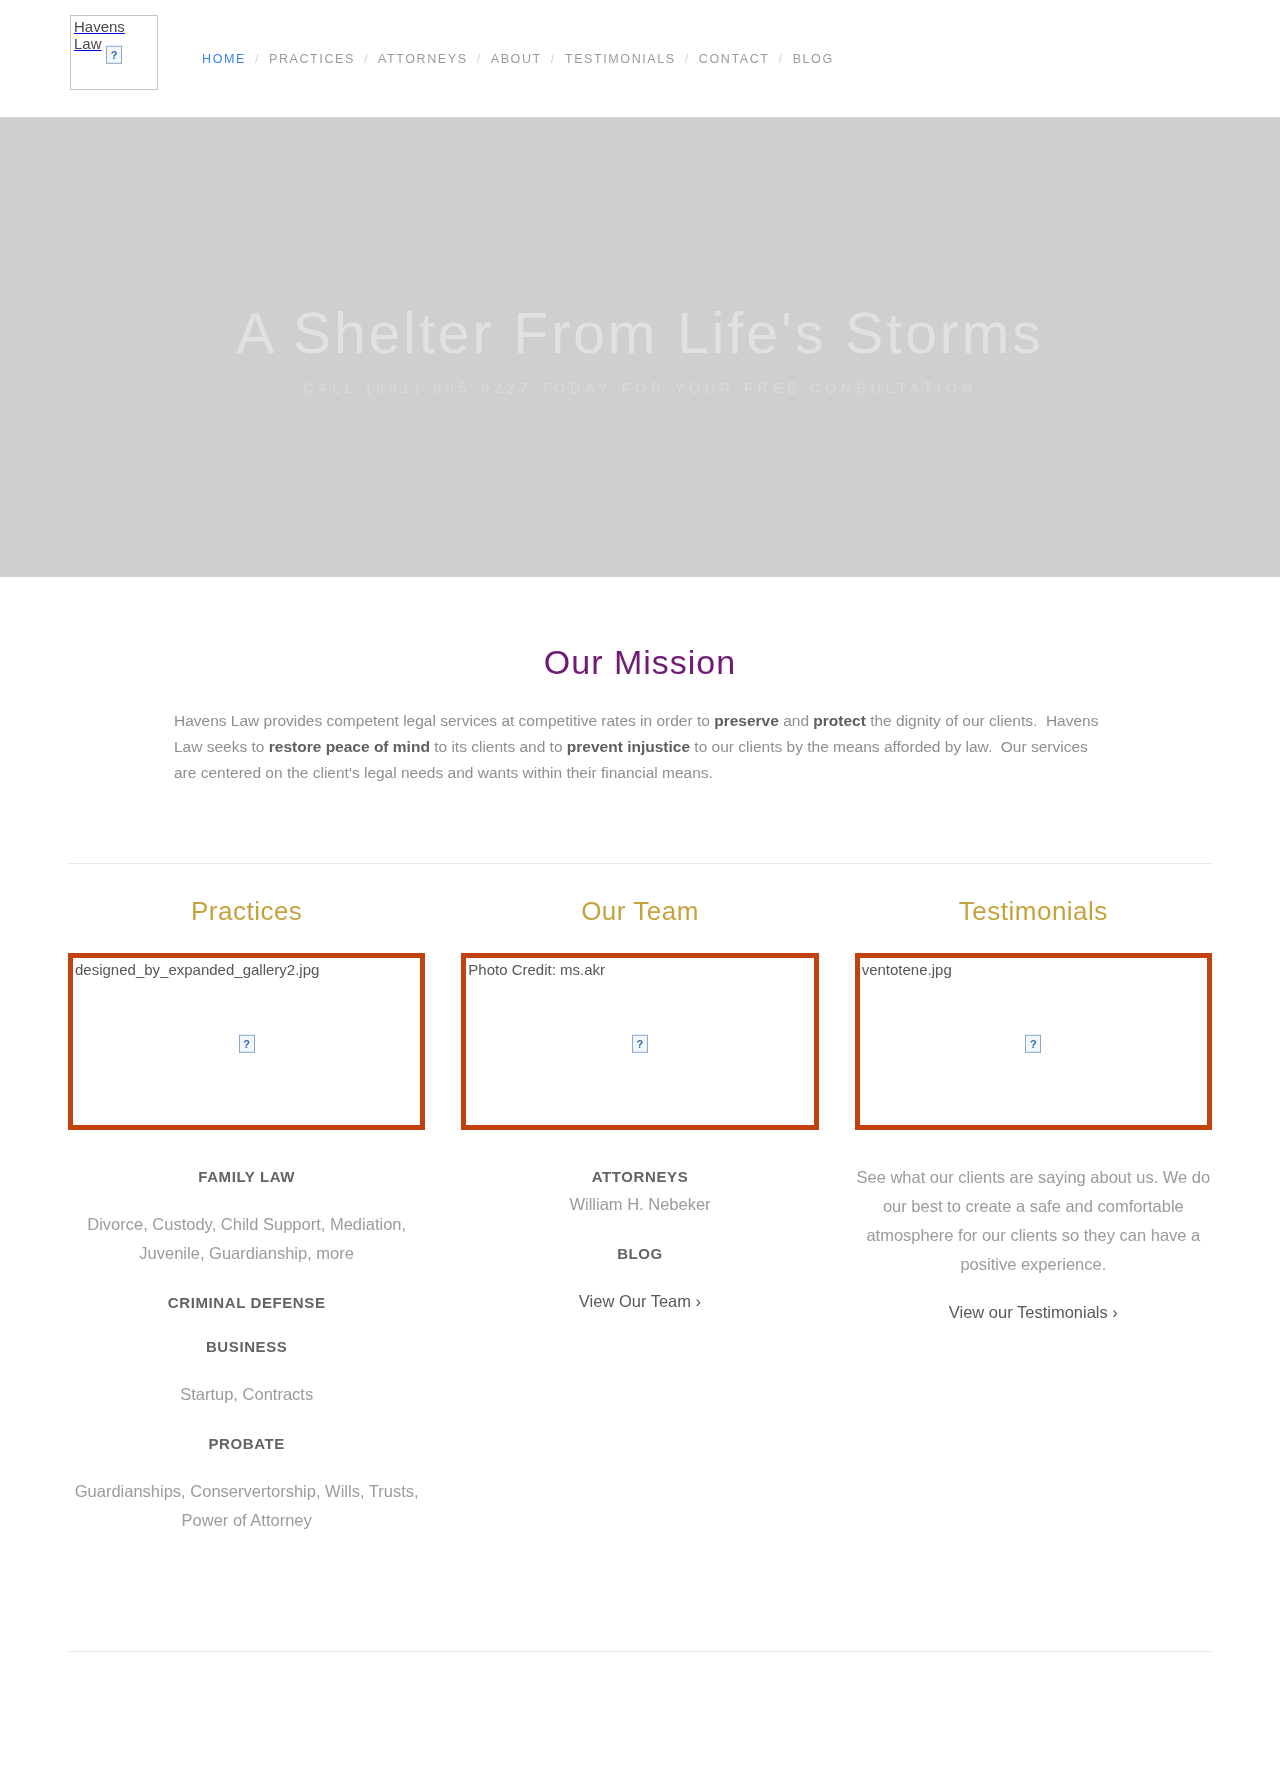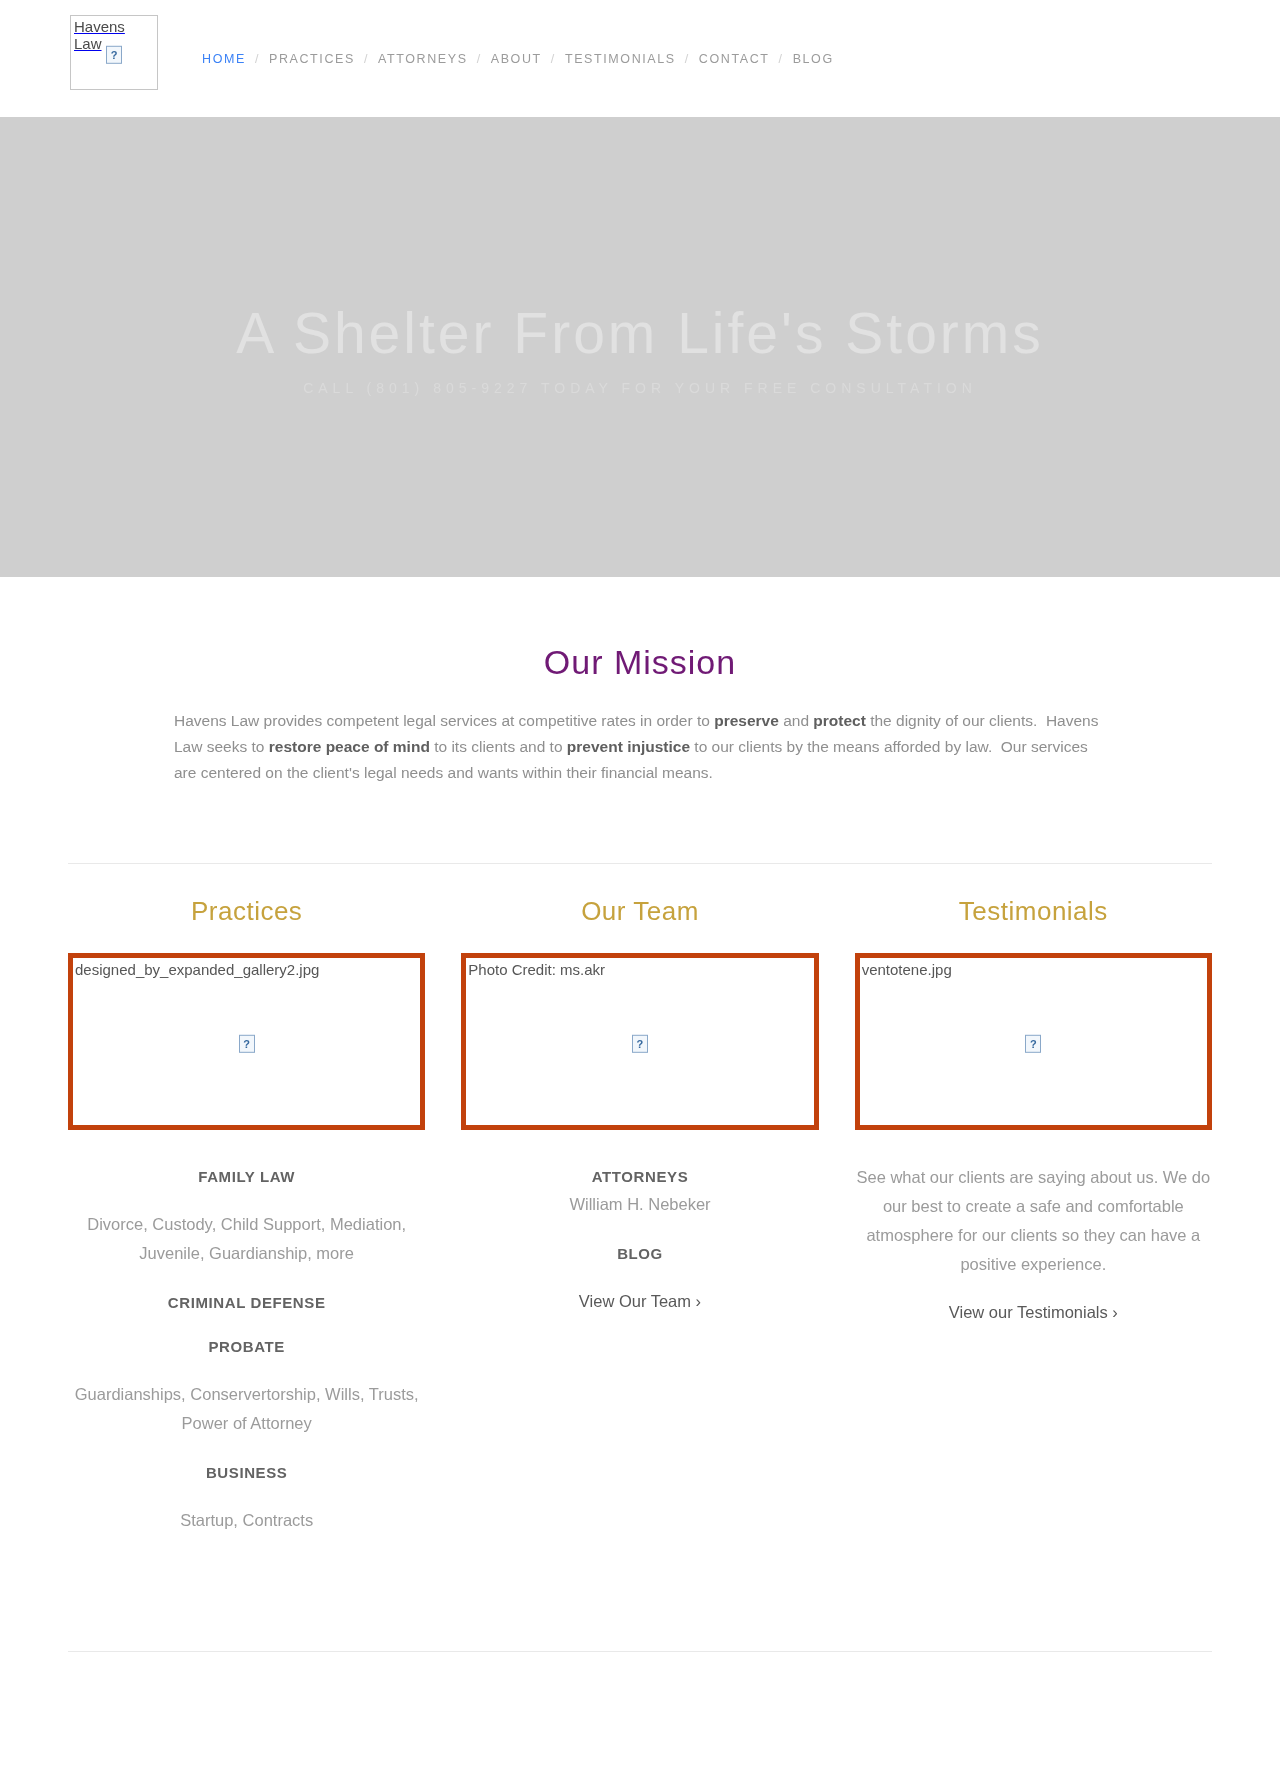--- a/index.html
+++ b/index.html
@@ -140,26 +140,26 @@
         <span class="broken-icon icon-center">?</span>
       </div>
       <div class="group">
         <div class="group-title">FAMILY LAW</div>
         <div class="group-desc">Divorce, Custody, Child Support, Mediation, Juvenile, Guardianship, more</div>
       </div>
       <div class="group">
         <div class="group-title">CRIMINAL DEFENSE</div>
       </div>
       <div class="group">
+        <div class="group-title">BUSINESS</div>
+        <div class="group-desc">Startup, Contracts</div>
+      </div>
+      <div class="group">
         <div class="group-title">PROBATE</div>
         <div class="group-desc">Guardianships, Conservertorship, Wills, Trusts, Power of Attorney</div>
-      </div>
-      <div class="group">
-        <div class="group-title">BUSINESS</div>
-        <div class="group-desc">Startup, Contracts</div>
       </div>
     </div>
     <div class="col col-team">
       <h3>Our Team</h3>
       <div class="img-box">
         <div class="img-alt">Photo Credit: ms.akr</div>
         <span class="broken-icon icon-center">?</span>
       </div>
       <div class="group tight">
         <div class="group-title">ATTORNEYS</div>

